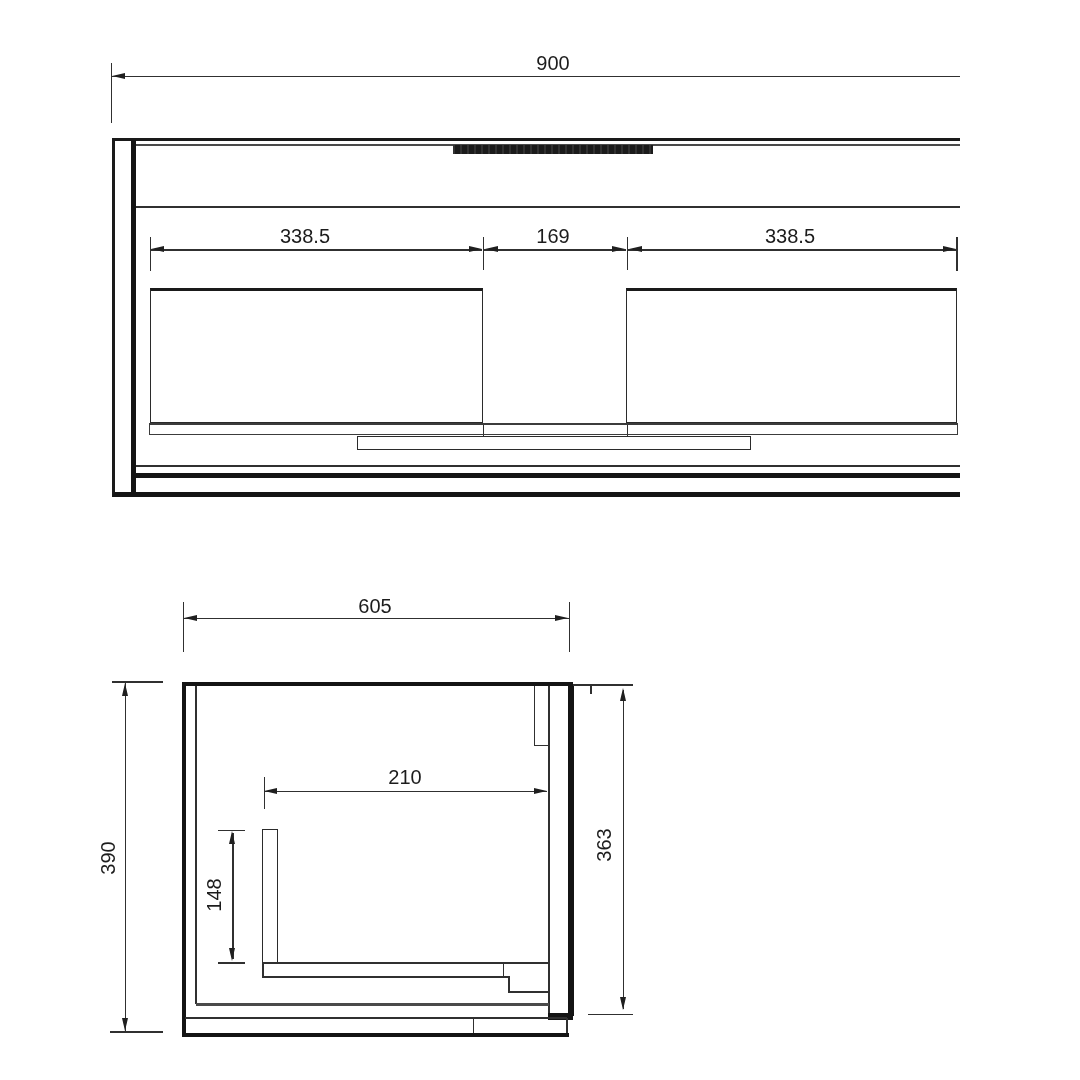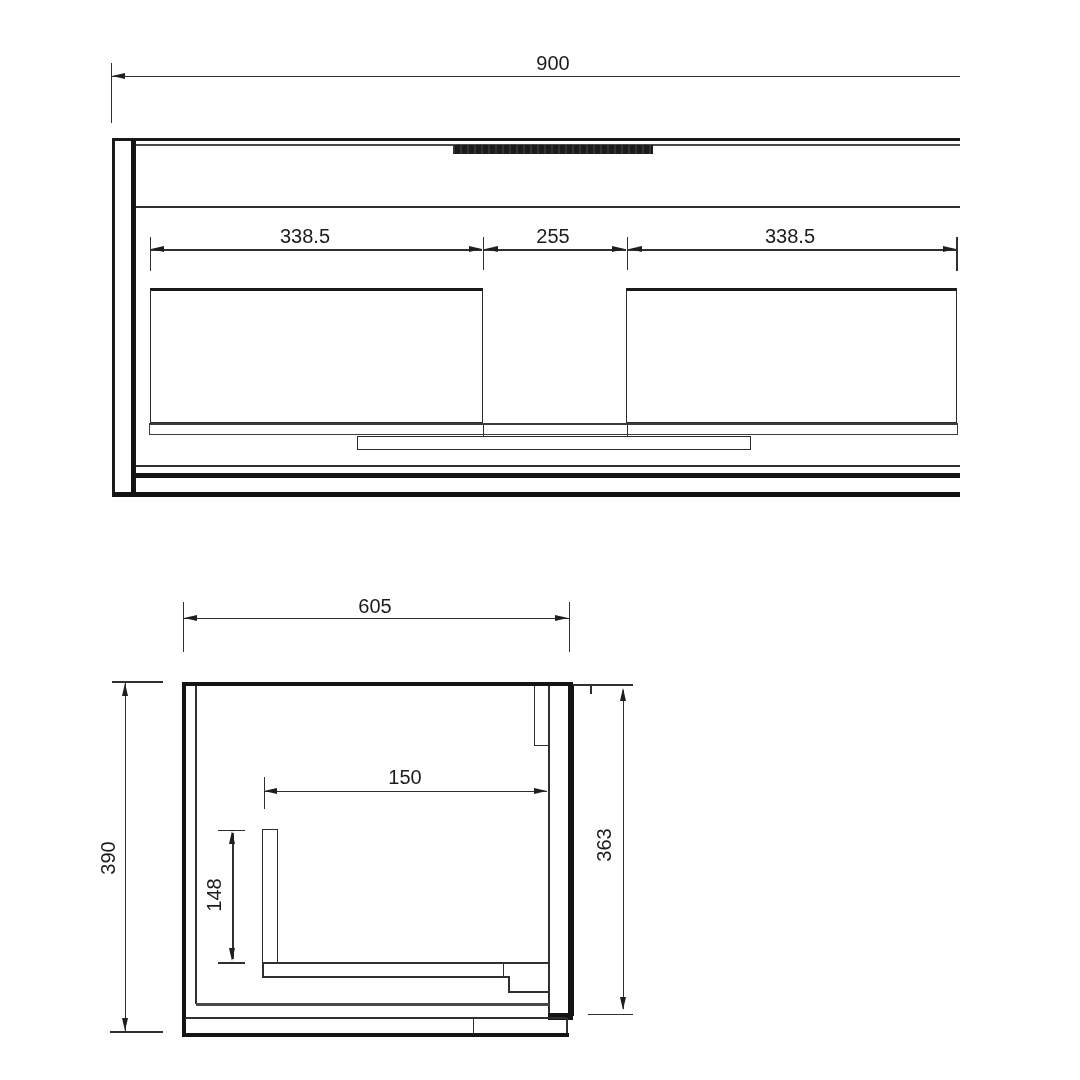--- a/index.html
+++ b/index.html
@@ -47,21 +47,21 @@
     <div class="ln" style="left:151px;top:249px;width:331px;height:1.5px;"></div>
     <div class="ln" style="left:484px;top:249px;width:142px;height:1.5px;"></div>
     <div class="ln" style="left:628px;top:249px;width:328px;height:1.5px;"></div>
     <div class="ar ar-l" style="left:151px;top:246px;"></div>
     <div class="ar ar-r" style="left:469px;top:246px;"></div>
     <div class="ar ar-l" style="left:485px;top:246px;"></div>
     <div class="ar ar-r" style="left:612px;top:246px;"></div>
     <div class="ar ar-l" style="left:629px;top:246px;"></div>
     <div class="ar ar-r" style="left:943px;top:246px;"></div>
     <div class="lbl" style="left:305px;top:226px;">338.5</div>
-    <div class="lbl" style="left:553px;top:226px;">255</div>
+    <div class="lbl" style="left:553px;top:226px;">169</div>
     <div class="lbl" style="left:790px;top:226px;">338.5</div>
 
     <div class="rect" style="left:150px;top:288px;width:333px;height:135px;border-top:3px solid #1a1a1a;"></div>
     <div class="rect" style="left:626px;top:288px;width:331px;height:135px;border-top:3px solid #1a1a1a;"></div>
     <div class="ln" style="left:482.5px;top:423px;width:1.5px;height:13px;"></div>
     <div class="ln" style="left:626.5px;top:423px;width:1.5px;height:13px;"></div>
 
     <div class="rect" style="left:149px;top:423px;width:809px;height:12px;border:1px solid #3c3c3c;border-top:2.5px solid #3c3c3c;"></div>
     <div class="rect" style="left:357px;top:436px;width:394px;height:14px;"></div>
     <div class="ln" style="left:136px;top:465px;width:836px;height:1.5px;"></div>
@@ -92,21 +92,21 @@
     <div class="ln" style="left:110px;top:1031px;width:53px;height:1.5px;"></div>
     <div class="ln" style="left:124.5px;top:683px;width:1.5px;height:348px;"></div>
     <div class="ar ar-u" style="left:122px;top:683px;"></div>
     <div class="ar ar-d" style="left:122px;top:1018px;"></div>
     <div class="lblrot" style="left:108px;top:858px;">390</div>
 
     <div class="ln" style="left:263.5px;top:777px;width:1.2px;height:32px;"></div>
     <div class="ln" style="left:264px;top:790.5px;width:283px;height:1.5px;"></div>
     <div class="ar ar-l" style="left:264px;top:788px;"></div>
     <div class="ar ar-r" style="left:534px;top:788px;"></div>
-    <div class="lbl" style="left:405px;top:767px;">150</div>
+    <div class="lbl" style="left:405px;top:767px;">210</div>
 
     <div class="ln" style="left:218px;top:829.5px;width:27px;height:1.5px;"></div>
     <div class="ln" style="left:218px;top:962px;width:27px;height:1.5px;"></div>
     <div class="ln" style="left:232px;top:833px;width:1.5px;height:126px;"></div>
     <div class="ar ar-u" style="left:229px;top:831px;"></div>
     <div class="ar ar-d" style="left:229px;top:948px;"></div>
     <div class="lblrot" style="left:214px;top:895px;">148</div>
     <div class="rect" style="left:262px;top:829px;width:16px;height:134px;"></div>
     <div class="ln" style="left:262px;top:963px;width:1.5px;height:14px;"></div>
 

